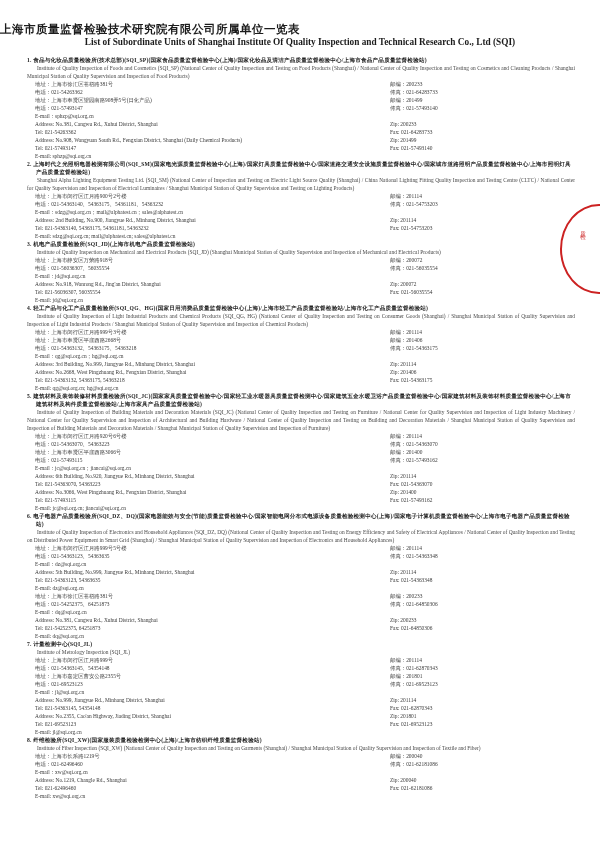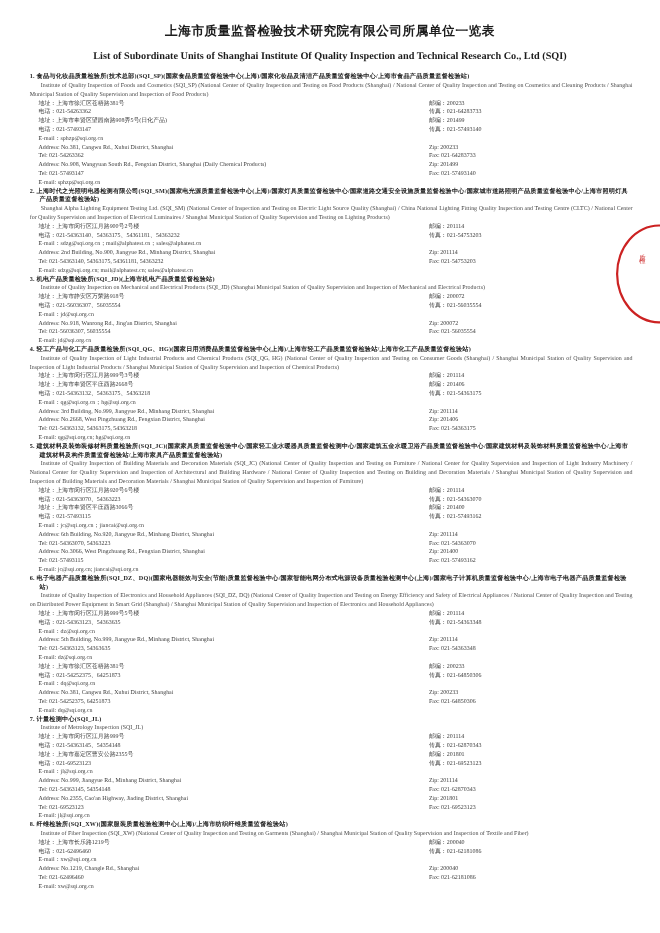--- a/index.html
+++ b/index.html
@@ -2,26 +2,26 @@
 <html><head>
 <meta charset="utf-8">
 <style>
   html,body{margin:0;padding:0;}
   body{
     width:600px;height:848px;background:#ffffff;position:relative;overflow:hidden;
     font-family:"Liberation Serif","DejaVu Serif",serif;color:#2e2e2e;
   }
   .page{position:absolute;inset:0;overflow:hidden;}
   .title{
-    text-align:center;font-size:11.5px;font-weight:bold;color:#1c1c1c;
+    text-align:left;font-size:11.5px;font-weight:bold;color:#1c1c1c;
     margin-top:22px;letter-spacing:0.5px;line-height:14px;
   }
   .subtitle{
     text-align:center;font-size:9.3px;font-weight:bold;color:#1c1c1c;
-    margin-top:10px;margin-bottom:8px;line-height:12px;
+    margin-top:0;margin-bottom:8px;line-height:12px;
   }
   .section{margin:0 25px 0 27px;position:relative;}
   .name-zh{
     font-size:5.6px;line-height:8px;font-weight:bold;color:#222;
     padding-left:9px;text-indent:-9px;letter-spacing:0.2px;
   }
   .name-en{
     font-size:5.4px;line-height:8px;color:#474747;text-align:justify;text-indent:10px;
   }
   .row{position:relative;font-size:5.4px;line-height:8px;color:#3a3a3a;padding-left:8px;white-space:nowrap;}

